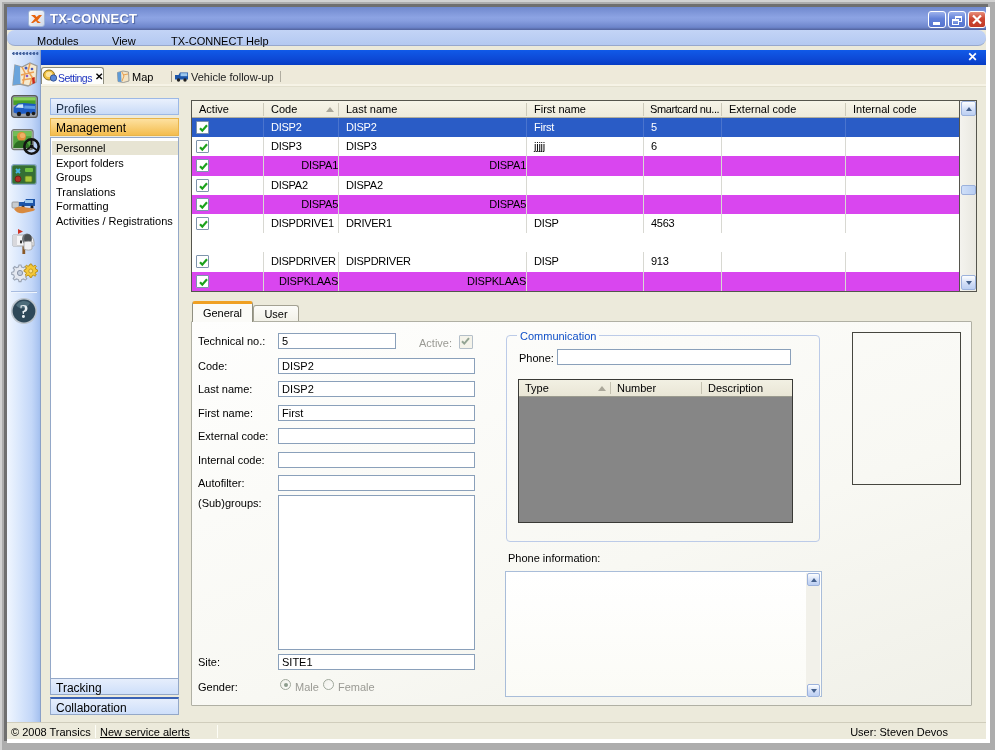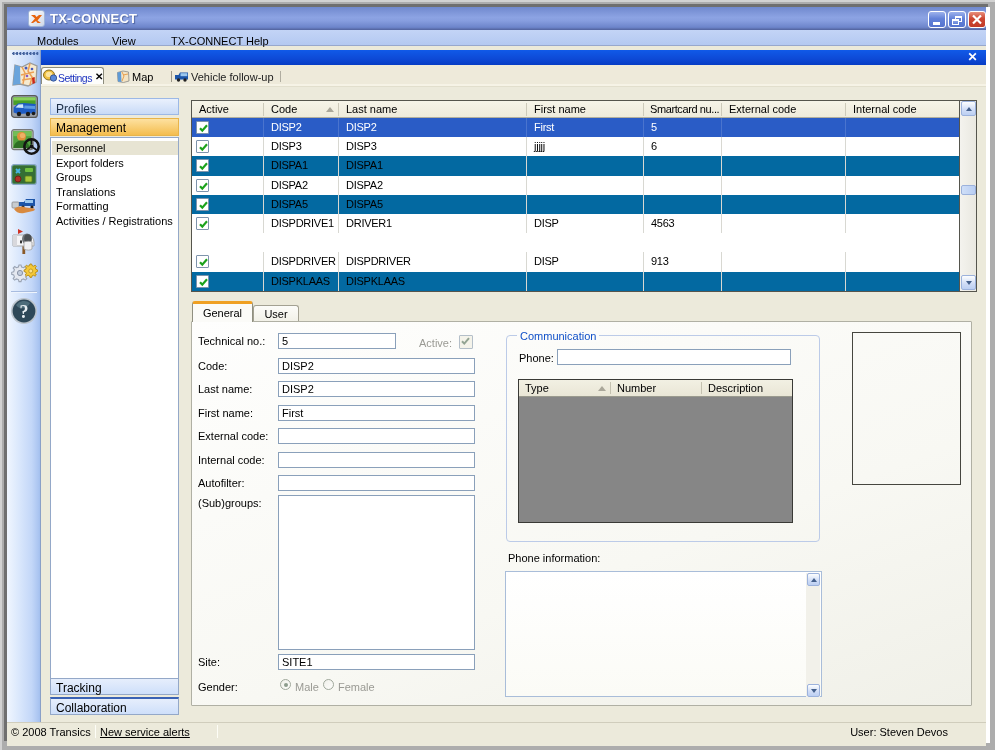--- a/index.html
+++ b/index.html
@@ -12,21 +12,21 @@
 .titlebar { position:absolute; left:0; top:0; width:100%; height:23px; }
 .tb-grad { position:absolute; inset:0; background:linear-gradient(#7089ce 0%, #8ca3e3 45%, #879edf 60%, #6d85cb 88%, #51629c 100%); }
 .tb-icon { position:absolute; left:21px; top:3px; width:17px; height:17px; border-radius:3px;
   background:linear-gradient(135deg,#ffffff,#cfd8e8); border:1px solid #9fb4d8; }
 .tb-title { position:absolute; left:43px; top:4px; color:#fff; font-size:13px; font-weight:bold; letter-spacing:0.2px; text-shadow:1px 1px 1px rgba(20,40,90,.45); }
 .wbtn { position:absolute; top:4px; width:18px; height:17px; border-radius:3px; border:1px solid #fff; color:#fff; }
 .wbtn.min,.wbtn.max { background:linear-gradient(#9db2ec,#6281d8 45%,#5674cf); }
 .wbtn.close { background:linear-gradient(#e88f7c,#cc4632 45%,#c23a26); }
 
 .menubar { position:absolute; left:0; top:23px; width:100%; height:16px;
-  background:linear-gradient(#c3d4f6,#b4c9f1); border-bottom:1px solid #98a8cc; }
+  background:linear-gradient(#c3d4f6,#b4c9f1); border-bottom:1px solid #98a8cc;border-radius:10px; }
 .menubar span { position:absolute; top:5px; }
 
 .toolbar { position:absolute; left:0; top:43px; width:34px; height:672px;
   background:linear-gradient(90deg,#f0f6fe 0%,#dbe8fc 35%,#c3d7f8 75%,#abc5f1 95%,#a2bfee 100%);
   border-right:1px solid #8aa0c8; }
 .tool-dots { position:absolute; left:5px; top:2px; width:27px; height:5px;
   background-image:radial-gradient(circle at 1.5px 1.5px,#44639e 1.3px,transparent 1.5px);
   background-size:3.4px 5px; }
 .tool-sep { position:absolute; left:4px; top:241px; width:26px; height:2px; background:#eef4fd; border-top:1px solid #a8bce0; }
 
@@ -53,21 +53,21 @@
 .nav-collab { position:absolute; left:0; top:599px; width:100%; height:18px;
   background:linear-gradient(#e6eefc,#cedffa); border:1px solid #94a8c8; border-top:2px solid #3a62b4; padding:2px 0 0 5px; font-size:12px; }
 
 .grid { position:absolute; left:150px; top:13px; width:786px; height:192px; background:#fff; border:1px solid #55554d; }
 .ghead { position:absolute; left:0; top:0; width:768px; height:17px; background:linear-gradient(#f6f4e8,#eeebdb); border-bottom:1px solid #b2af9e; }
 .ghead .hc { position:absolute; top:2px; padding-left:7px; height:13px; border-left:1px solid #cdcaba; }
 .grow { position:absolute; left:0; width:768px; height:19.2px; }
 .grow .c { position:absolute; top:0; bottom:0; padding:3px 0 0 7px; border-left:1px solid #d8d8d2; overflow:hidden; white-space:nowrap; letter-spacing:-0.25px; }
 .grow.sel { background:#2a5cc6; color:#fff; }
 .grow.sel .c { border-left-color:#4a74ce; }
-.grow.gray { background:#0369a1; }
+.grow.gray { background:#d946ef;text-align:right; }
 .grow.white { background:#fff; }
 
 .cb { position:absolute; left:4px; top:3px; width:13px; height:13px; background:#fff; border:1px solid #7e94ac; border-radius:1px; }
 .cb svg { position:absolute; left:1px; top:1px; }
 
 .vsb { position:absolute; right:0; top:0; width:17px; height:100%; background:linear-gradient(90deg,#f4f3ee,#e9e8e0); border-left:1px solid #55554d; }
 .sb-btn { position:absolute; left:1px; width:15px; height:15px; border-radius:2px; border:1px solid #9cb2dc;
   background:linear-gradient(#fdfefe,#cfdcf6 60%,#bccff2); color:#3b5a8a; text-align:center; font-size:9px; line-height:13px; }
 .sb-thumb { position:absolute; left:1px; width:15px; border-radius:2px; border:1px solid #9cb2dc; background:linear-gradient(90deg,#cfdff8,#b8cdf2); }
 
@@ -88,21 +88,21 @@
 .cthead { position:absolute; left:0; top:0; width:100%; height:17px; background:linear-gradient(#f2f0e3,#e9e6d6); border-bottom:1px solid #9a9a8e; }
 .cthead .hc { position:absolute; top:2px; padding-left:6px; height:12px; border-left:1px solid #c4c1b0; }
 
 .extra { position:absolute; left:313px; top:249px; width:317px; height:126px; background:linear-gradient(#ffffff,#fbfbf6); border:1px solid #a9bdd9; }
 
 .photo { position:absolute; left:660px; top:10px; width:109px; height:153px; border:1px solid #46463f; }
 
 .radio { position:absolute; width:11px; height:11px; border-radius:50%; border:1px solid #a0a89c; background:linear-gradient(135deg,#f0f0ea,#fdfdfb); }
 .radio .dot { position:absolute; left:3px; top:3px; width:4px; height:4px; border-radius:50%; background:#8d9c8d; }
 
-.statusbar { position:absolute; left:0; top:715px; width:100%; height:24px; background:#eceadb; border-top:1px solid #d0cdbc;text-decoration:underline; }
+.statusbar { position:absolute; left:0; top:715px; width:100%; height:17px; background:#eceadb; border-top:1px solid #d0cdbc;text-decoration:underline; }
 .statusbar .sep { position:absolute; top:2px; width:1px; height:13px; background:#bab7a6; border-right:1px solid #fdfdf6; }
 .gtxt { color:#9a9a94; }
 </style>
 </head>
 <body>
 <div class="abs" style="left:0;top:0;right:0;height:2px;background:#d2d2d2;"></div>
 <div class="abs" style="left:0;top:0;bottom:0;width:2px;background:#d2d2d2;"></div>
 <div class="darkedge"></div>
 <div class="abs" style="right:5px;top:7px;width:5px;bottom:7px;background:#fff;"></div>
 <div class="abs" style="left:7px;right:5px;bottom:7px;height:5px;background:#fff;"></div>

